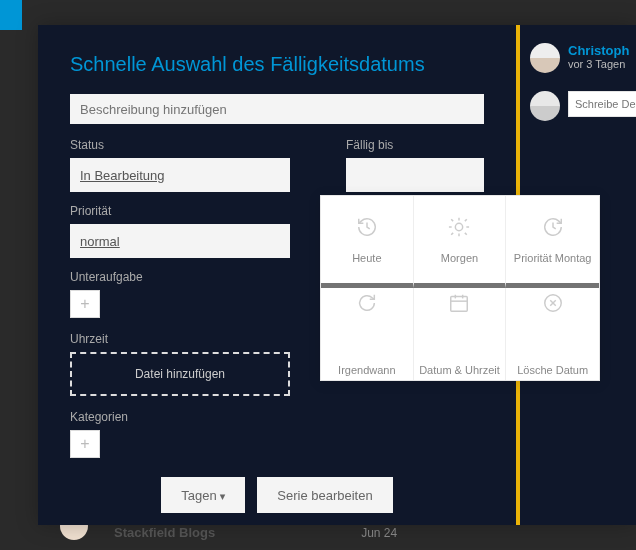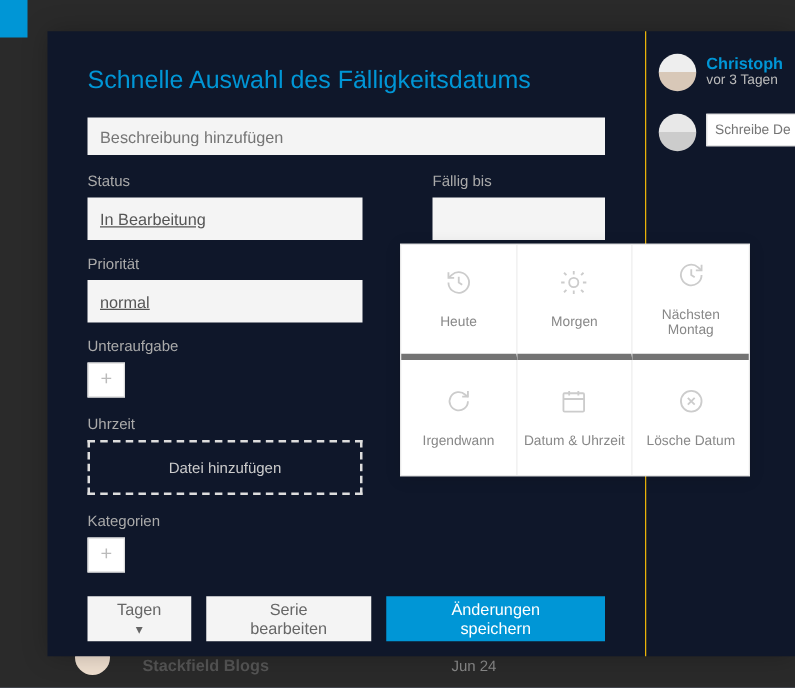--- a/index.html
+++ b/index.html
@@ -136,21 +136,21 @@
       border: none;
       height: 36px;
       padding: 0 24px;
       color: #fff;
       font-size: 13px;
       cursor: pointer;
     }
     .caret-down::after { content: " ▾"; font-size: 11px; }
     .modal-right {
       width: 120px;
-      border-left: 1px solid #eab308;
+      border-left: 4px solid #eab308;
       padding: 18px 0 0 10px;
     }
     .comment-row {
       display: flex;
       gap: 8px;
       margin-bottom: 18px;
     }
     .avatar {
       width: 30px; height: 30px;
       border-radius: 50%;
@@ -192,21 +192,21 @@
       height: 92px;
       display: flex;
       flex-direction: column;
       align-items: center;
       justify-content: center;
       gap: 10px;
       cursor: pointer;
       padding: 4px;
     }
     .date-cell:nth-child(3n) { border-right: none; }
-    .date-cell:nth-last-child(-n+3) { border-bottom: none; }
+    .date-cell:nth-last-child(-n+3) { border-bottom: none; justify-content: space-between; }
     .date-icon { color: #ccc; }
     .date-icon svg { stroke: #ccc; fill: none; stroke-width: 1.6; }
     .date-label { color: #888; font-size: 11px; text-align: center; }
   </style>
 </head>
 <body>
 
 <div class="backdrop">
   <div class="left-accent"></div>
   <div class="bg-row">
@@ -243,21 +243,20 @@
 
       <div class="form-col">
         <span class="label">Fällig bis</span>
         <input class="field field-empty" value="" style="">
       </div>
     </div>
 
     <div class="footer-bar">
       <button class="btn-plain caret-down">Tagen</button>
       <button class="btn-plain">Serie bearbeiten</button>
-      <button class="btn-primary">Änderungen speichern</button>
     </div>
   </div>
 
   <div class="modal-right">
     <div class="comment-row">
       <div class="avatar"></div>
       <div class="comment-text">
         <div class="commenter-name">Christoph</div>
         <div class="comment-meta">vor 3 Tagen</div>
       </div>
@@ -297,21 +296,21 @@
     <span class="date-label">Morgen</span>
   </div>
   <div class="date-cell">
     <span class="date-icon">
       <svg width="22" height="22" viewBox="0 0 24 24">
           <path d="M21 12a9 9 0 1 1-3-6.7L21 8"></path>
           <polyline points="21 3 21 8 16 8"></polyline>
           <polyline points="12 7 12 12 15 14"></polyline>
         </svg>
     </span>
-    <span class="date-label">Nächsten Montag</span>
+    <span class="date-label">Priorität Montag</span>
   </div>
   <div class="date-cell">
     <span class="date-icon">
       <svg width="22" height="22" viewBox="0 0 24 24">
           <path d="M20 12a8 8 0 1 1-2.34-5.66L20 8"></path>
           <polyline points="20 3 20 8 15 8"></polyline>
         </svg>
     </span>
     <span class="date-label">Irgendwann</span>
   </div>

